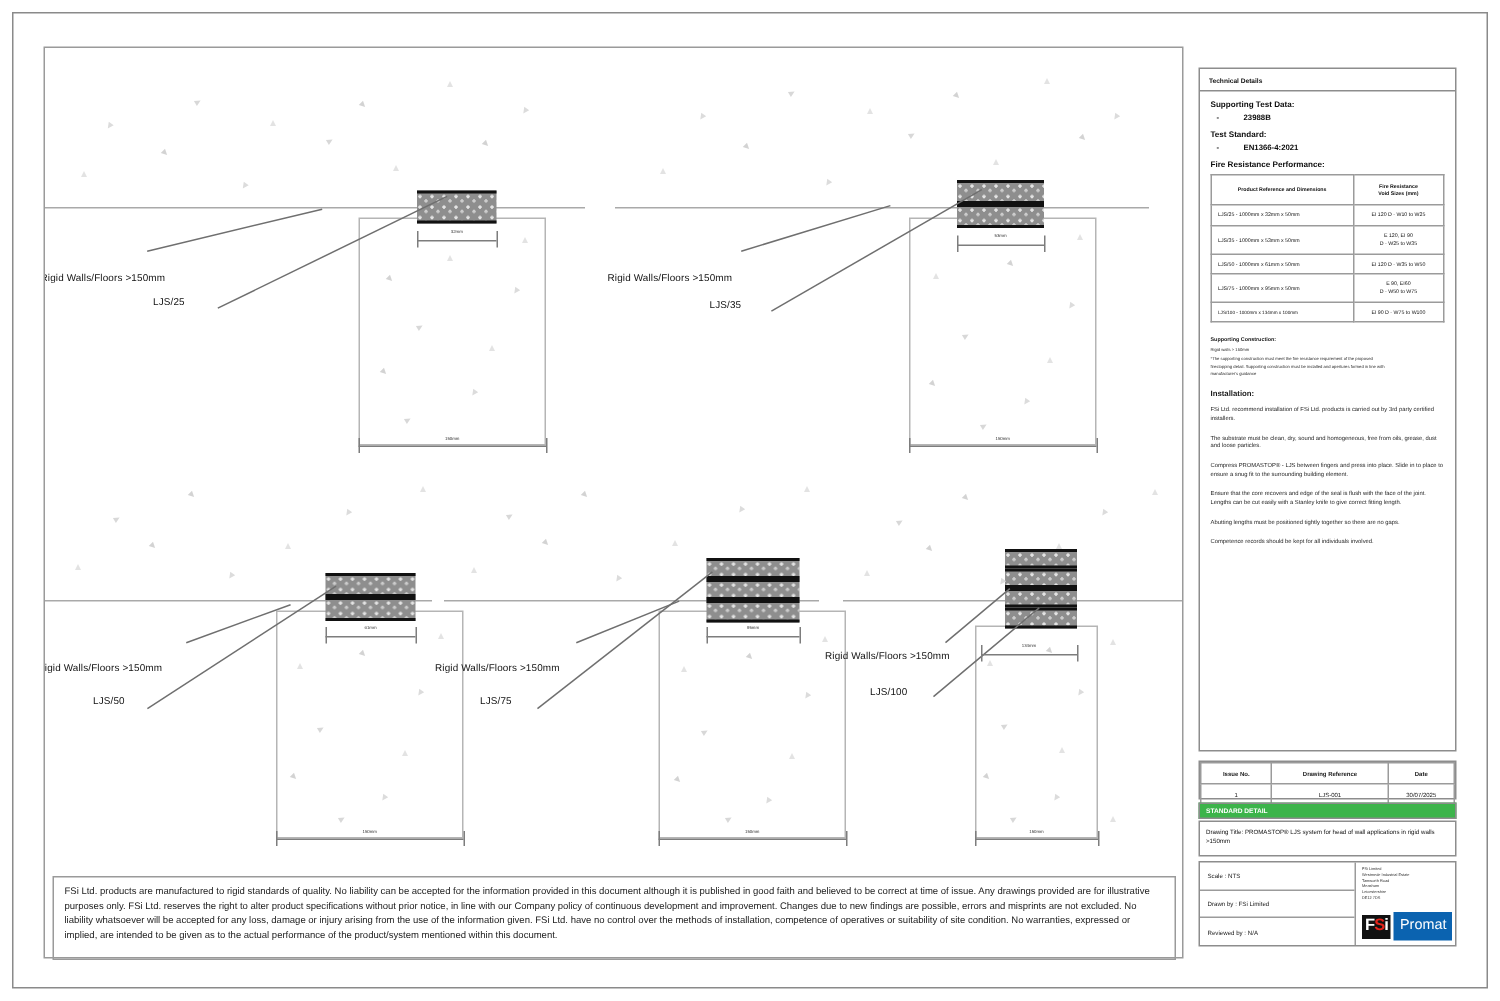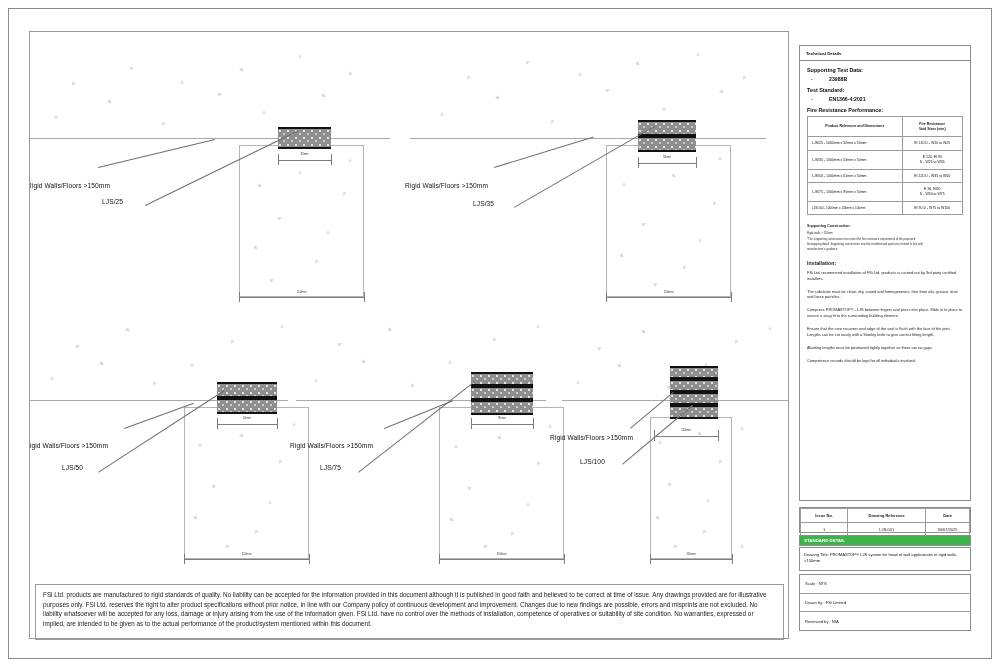--- a/index.html
+++ b/index.html
@@ -390,14 +390,28 @@
   <div class="tb std">STANDARD DETAIL</div>
 
   <div class="tb dtitle">Drawing Title: PROMASTOP® LJS system for head of wall applications in rigid walls &gt;150mm</div>
 
   <div class="tb meta">
     <div class="meta-left">
       <div class="meta-row">Scale : NTS</div>
       <div class="meta-row">Drawn by : FSi Limited</div>
       <div class="meta-row">Reviewed by : N/A</div>
     </div>
+    <div class="meta-right">
+      <div class="addr">
+        <div>FSi Limited</div>
+        <div>Westmede Industrial Estate</div>
+        <div>Tamworth Road</div>
+        <div>Measham</div>
+        <div>Leicestershire</div>
+        <div>DE12 7DS</div>
+      </div>
+      <div class="logo">
+        <span class="logo-fsi">F<span class="red">S</span>i</span>
+        <span class="logo-promat">Promat</span>
+      </div>
+    </div>
   </div>
 </div>
 
 </body></html>

